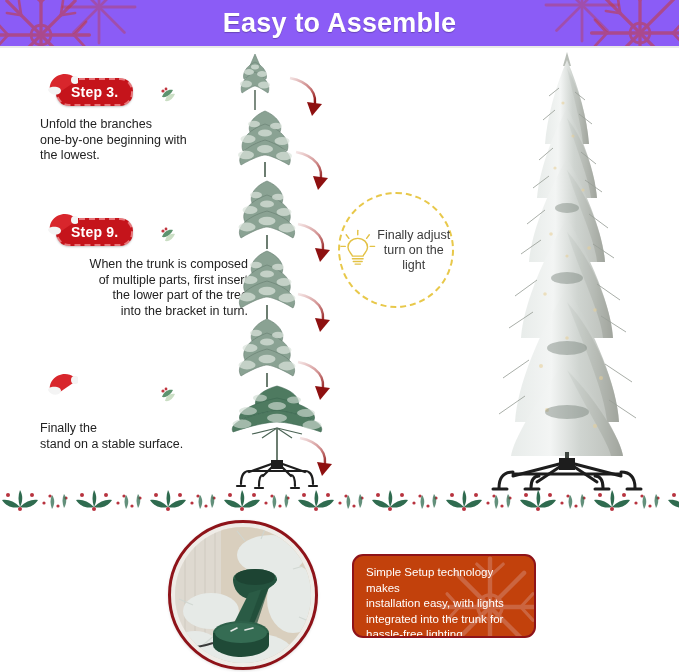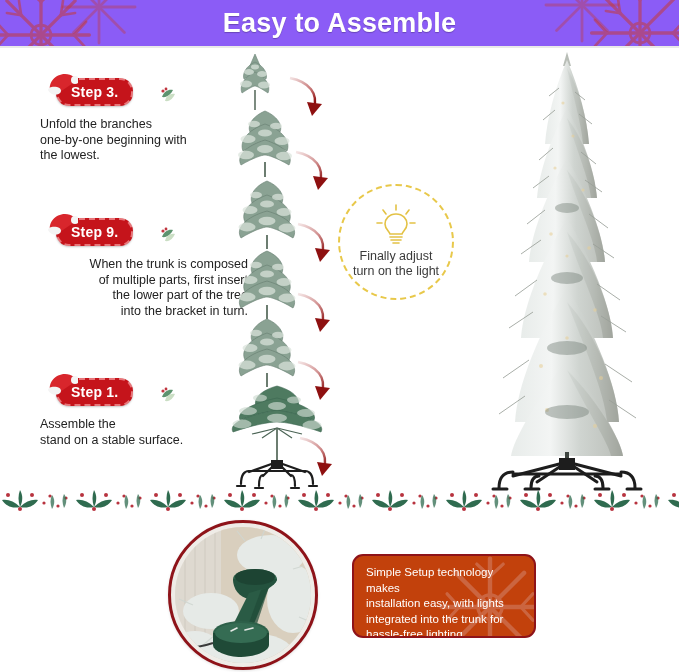--- a/index.html
+++ b/index.html
@@ -55,23 +55,23 @@
   #step1{left:38px;top:378px;}
   #step1 .step-text{margin-left:2px;}
 
   
   .col{position:absolute;left:222px;top:52px;width:120px;height:440px;}
   .seg{position:absolute;left:0;}
   .arrow{position:absolute;}
 
   
   .tip{
-    position:absolute;left:338px;top:184px;width:116px;height:116px;
+    position:absolute;left:338px;top:192px;width:116px;height:116px;
     border:2px dashed #e8c84a;border-radius:50%;
-    display:flex;flex-direction:column;align-items:center;justify-content:center;
+    display:flex;align-items:center;justify-content:center;
     box-sizing:border-box;
   }
   .tip-bulb{margin-top:-2px;margin-bottom:1px;}
   .tip-text{
     color:#3a3a3a;font-size:12.5px;line-height:15px;text-align:center;
     white-space:pre-line;
   }
 
   
   .maintree{position:absolute;left:455px;top:48px;width:224px;height:445px;}
@@ -218,29 +218,28 @@
 into the bracket in turn.</div>
   </div>
 
   <div class="step" id="step1">
     <div class="step-badge">
       <svg class="santa-hat" width="32" height="26" viewBox="0 0 32 26">
         <path d="M4 19 C2 11 9 2 19 2 C26 2 30 6 30 9 L14 20 Z" fill="#d8262c"></path>
         <path d="M2 18 C2 15 7 14 11 15 C15 16 16 19 14 21 C11 24 4 23 2 18 Z" fill="#f4f4f4"></path>
         <circle cx="29" cy="8" r="4" fill="#f4f4f4"></circle>
       </svg>
-      <span class="badge-pill">Step 1.</span>
       <svg class="holly" style="left:120px;top:6px;" width="20" height="20" viewBox="0 0 20 20">
         <path d="M4 13 C6 7 11 5 15 6 C13 10 9 14 4 13 Z" fill="#3f8055" opacity=".85"></path>
         <path d="M7 17 C8 12 12 9 17 10 C15 14 12 18 7 17 Z" fill="#bdd6b5" opacity=".8"></path>
         <circle cx="5" cy="7" r="1.6" fill="#c0353f"></circle>
           <circle cx="8" cy="5" r="1.4" fill="#c0353f"></circle>
       </svg>
     </div>
-    <div class="step-text">Assemble the
+    <div class="step-text">Finally the
 stand on a stable surface.</div>
   </div>
 
   <div class="col">
 
     <svg class="seg" style="top:0;" width="66" height="62" viewBox="0 0 66 62">
       <g fill="#8aa293" stroke="#6b8377" stroke-width=".6">
         <path d="M33 2 L27 16 L39 16 Z"></path>
         <path d="M33 10 C24 14 20 22 22 27 C27 24 31 22 33 22 C35 22 39 24 44 27 C46 22 42 14 33 10 Z"></path>
         <path d="M33 20 C22 25 17 34 20 41 C26 37 31 34 33 34 C35 34 40 37 46 41 C49 34 44 25 33 20 Z"></path>

